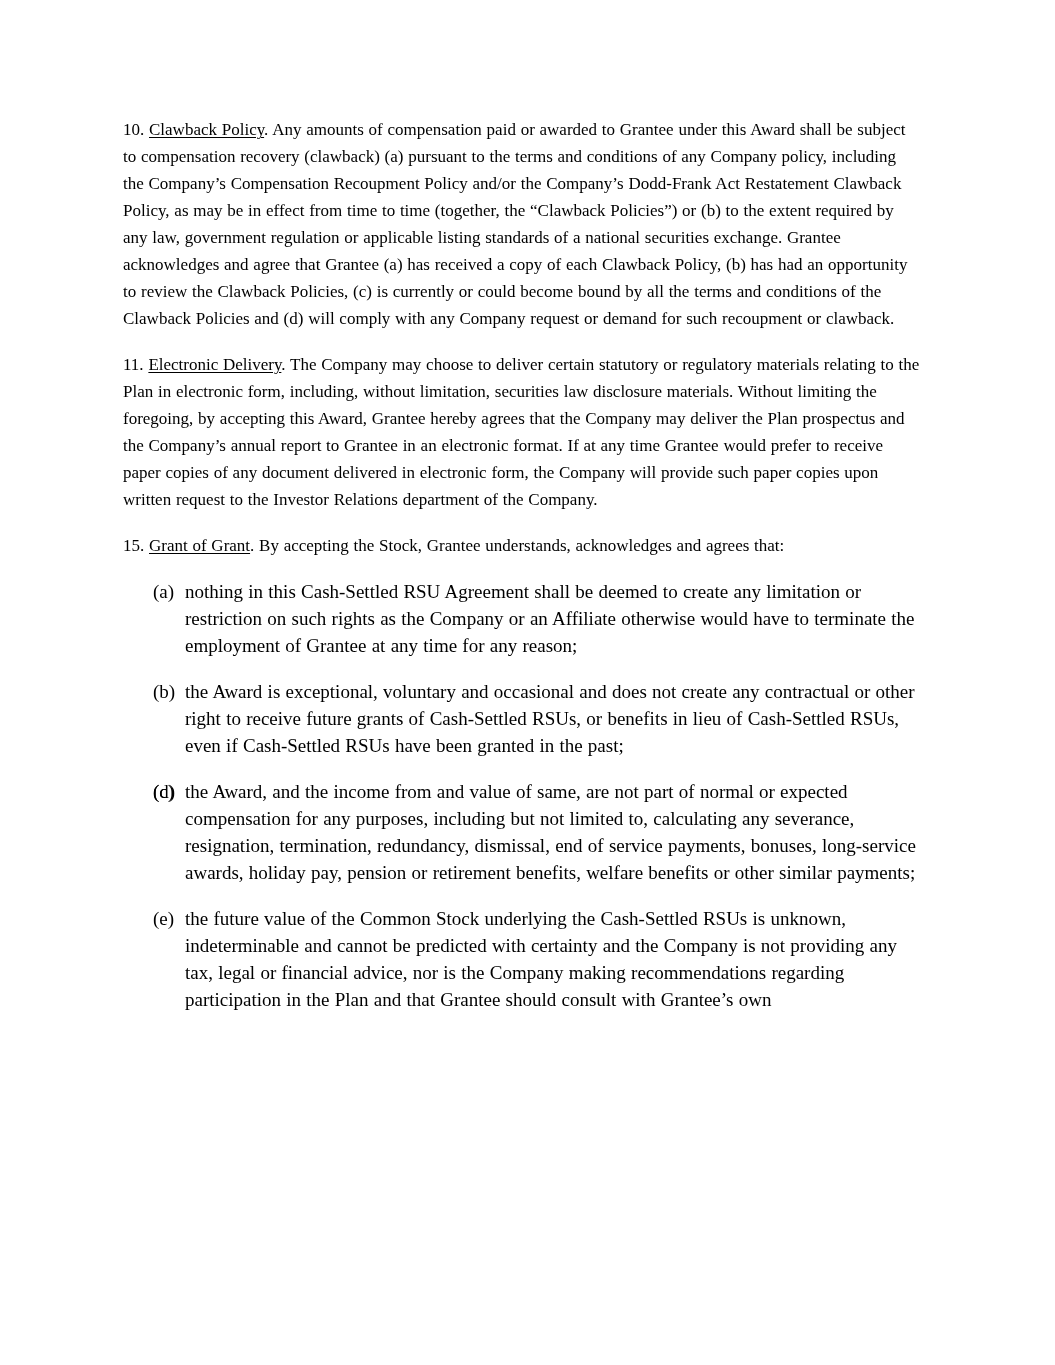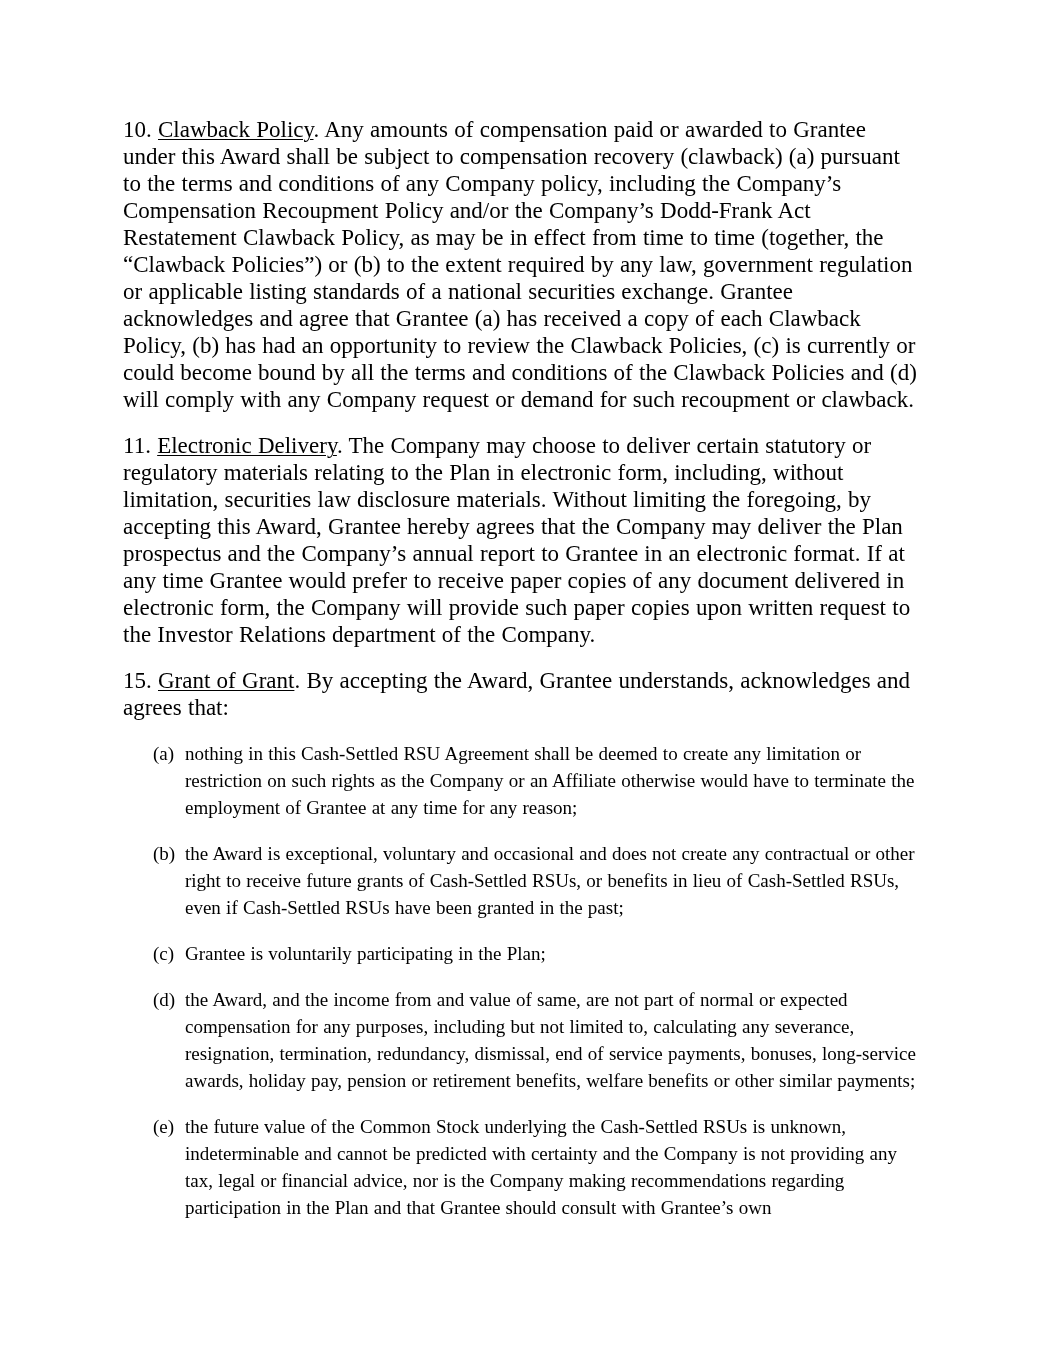--- a/index.html
+++ b/index.html
@@ -14,21 +14,21 @@
   .page {
     width: 1055px;
     height: 1365px;
     background: #ffffff;
     padding: 116px 130px 0 123px;
   }
   .content {
     width: 797px;
   }
   .para {
-    font-size: 23px;
+    font-size: 17px;
     line-height: 27px;
     text-align: left;
     margin-bottom: 19px;
     word-spacing: 0.5px;
   }
   .u {
     text-decoration: underline;
     text-decoration-thickness: 1px;
     text-underline-offset: 2px;
   }
@@ -49,32 +49,32 @@
 </head>
 <body>
 
 <div class="page">
   <div class="content">
 
     <p class="para"><span>10. </span><span class="u">Clawback Policy</span><span>. Any amounts of compensation paid or awarded to Grantee under this Award shall be subject to compensation recovery (clawback) (a) pursuant to the terms and conditions of any Company policy, including the Company’s Compensation Recoupment Policy and/or the Company’s Dodd-Frank Act Restatement Clawback Policy, as may be in effect from time to time (together, the “Clawback Policies”) or (b) to the extent required by any law, government regulation or applicable listing standards of a national securities exchange. Grantee acknowledges and agree that Grantee (a) has received a copy of each Clawback Policy, (b) has had an opportunity to review the Clawback Policies, (c) is currently or could become bound by all the terms and conditions of the Clawback Policies and (d) will comply with any Company request or demand for such recoupment or clawback.</span></p>
 
     <p class="para"><span>11. </span><span class="u">Electronic Delivery</span><span>. The Company may choose to deliver certain statutory or regulatory materials relating to the Plan in electronic form, including, without limitation, securities law disclosure materials. Without limiting the foregoing, by accepting this Award, Grantee hereby agrees that the Company may deliver the Plan prospectus and the Company’s annual report to Grantee in an electronic format. If at any time Grantee would prefer to receive paper copies of any document delivered in electronic form, the Company will provide such paper copies upon written request to the Investor Relations department of the Company.</span></p>
 
-    <p class="para"><span>15. </span><span class="u">Grant of Grant</span><span>. By accepting the Award, Grantee understands, acknowledges and agrees that:</span></p>
+    <p class="para"><span>15. </span><span class="u">Grant of Grant</span><span>. By accepting the Stock, Grantee understands, acknowledges and agrees that:</span></p>
 
     <div class="list-item">
       <span class="list-marker">(a)</span><span>nothing in this Cash-Settled RSU Agreement shall be deemed to create any limitation or restriction on such rights as the Company or an Affiliate otherwise would have to terminate the employment of Grantee at any time for any reason;</span>
     </div>
 
     <div class="list-item">
       <span class="list-marker">(b)</span><span>the Award is exceptional, voluntary and occasional and does not create any contractual or other right to receive future grants of Cash-Settled RSUs, or benefits in lieu of Cash-Settled RSUs, even if Cash-Settled RSUs have been granted in the past;</span>
     </div>
 
     <div class="list-item">
-      <span class="list-marker">(c)</span><span>Grantee is voluntarily participating in the Plan;</span>
+      <span class="list-marker">(c)</span>
     </div>
 
     <div class="list-item">
       <span class="list-marker">(d)</span><span>the Award, and the income from and value of same, are not part of normal or expected compensation for any purposes, including but not limited to, calculating any severance, resignation, termination, redundancy, dismissal, end of service payments, bonuses, long-service awards, holiday pay, pension or retirement benefits, welfare benefits or other similar payments;</span>
     </div>
 
     <div class="list-item">
       <span class="list-marker">(e)</span><span>the future value of the Common Stock underlying the Cash-Settled RSUs is unknown, indeterminable and cannot be predicted with certainty and the Company is not providing any tax, legal or financial advice, nor is the Company making recommendations regarding participation in the Plan and that Grantee should consult with Grantee’s own</span>
     </div>
 

